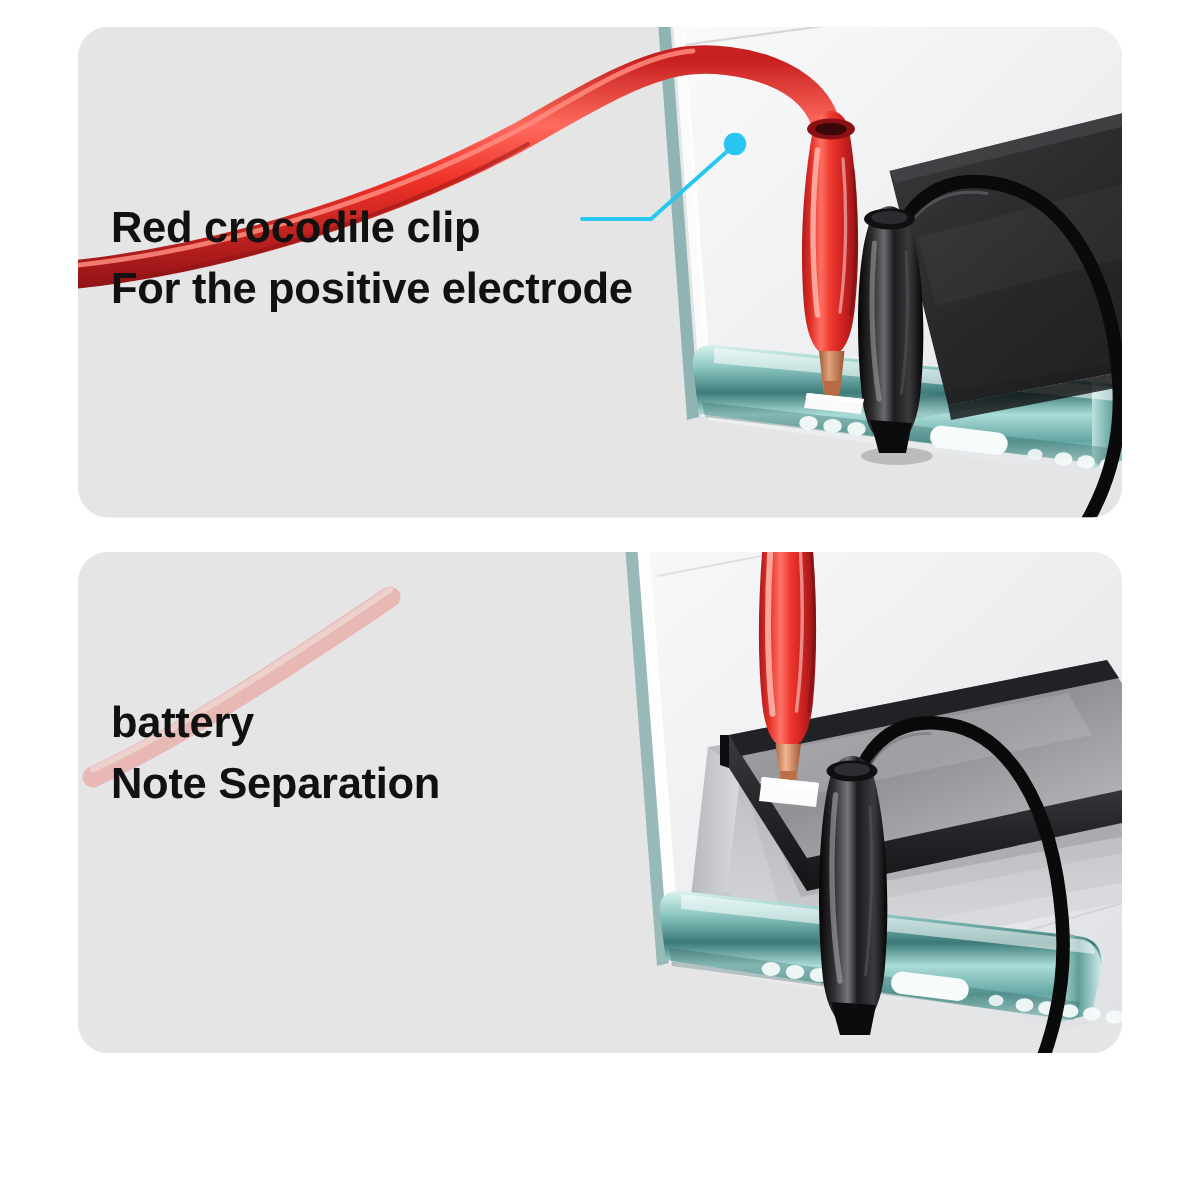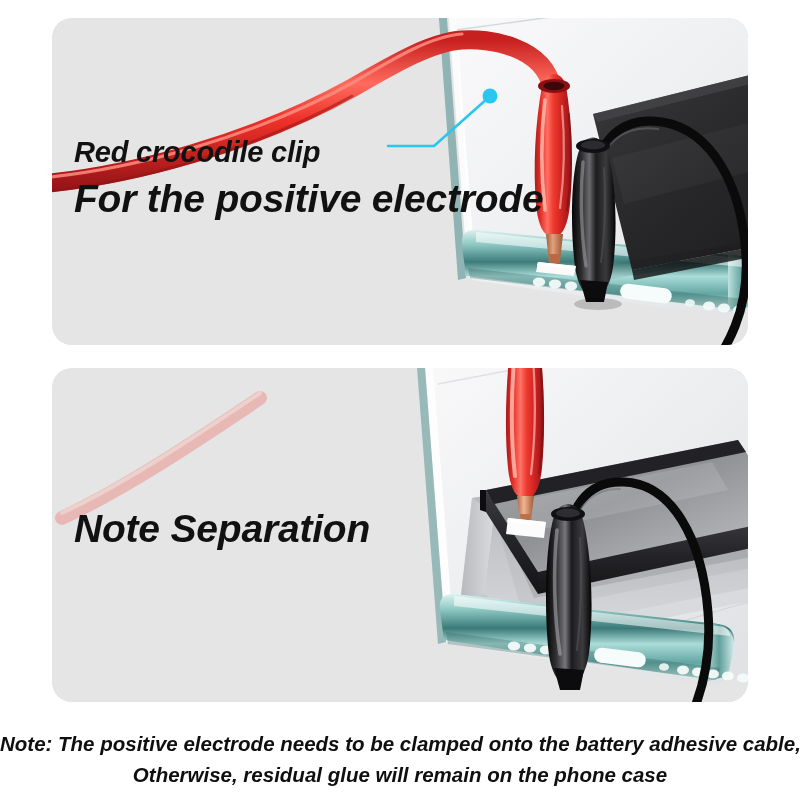--- a/index.html
+++ b/index.html
@@ -15,21 +15,20 @@
     font-family: "Liberation Sans", "DejaVu Sans", sans-serif;
     position: relative;
     -webkit-font-smoothing: antialiased;
   }
 
   #infographic {
     position: absolute;
     inset: 0;
     width: 800px;
     height: 719px;
-    font-style: italic;
   }
 
   
   .panel {
     position: absolute;
     background: #e5e5e5;
     border-radius: 20px;
     overflow: hidden;
   }
   #panel-1 { left: 52px; top: 18px;  width: 696px; height: 327px; }
@@ -44,21 +43,21 @@
   
   .caption {
     position: absolute;
     color: #111111;
     font-weight: 700;
     letter-spacing: -0.2px;
     white-space: nowrap;
     line-height: 1.0;
   }
   .caption.l1 { font-size: 29px; }
-  .caption.l2 { font-size: 39px; }
+  .caption.l2 { font-size: 29px; }
 
   #p1-line1 { left: 22px; top: 120px; }
   #p1-line2 { left: 22px; top: 161px; }
   #p2-line1 { left: 22px; top: 100px; }
   #p2-line2 { left: 22px; top: 141px; }
 
   
   #footer-note {
     position: absolute;
     left: 0;
@@ -432,22 +431,19 @@
 
             <path d="M 465 128 L 482 128 L 479 152 L 468 152 Z" fill="url(#p2-copper)"></path>
             <path d="M 468 146 L 479 146 L 478 156 L 469 156 Z" fill="#bb7048"></path>
           </g>
 
           <path d="M 456 150 L 494 154 L 492 170 L 454 166 Z" fill="#fcfcfc"></path>
           <path d="M 456 150 L 494 154 L 493 158 L 455 154 Z" fill="#ffffff"></path>
         </g>
       </svg>
 
+      <div class="caption l1" id="p2-line1">battery</div>
       <div class="caption l2" id="p2-line2">Note Separation</div>
     </div>
   </div>
 
-  <div id="footer-note">
-    <div>Note: The positive electrode needs to be clamped onto the battery adhesive cable,</div>
-    <div>Otherwise, residual glue will remain on the phone case</div>
-  </div>
 
 </div>
 
 </body></html>

